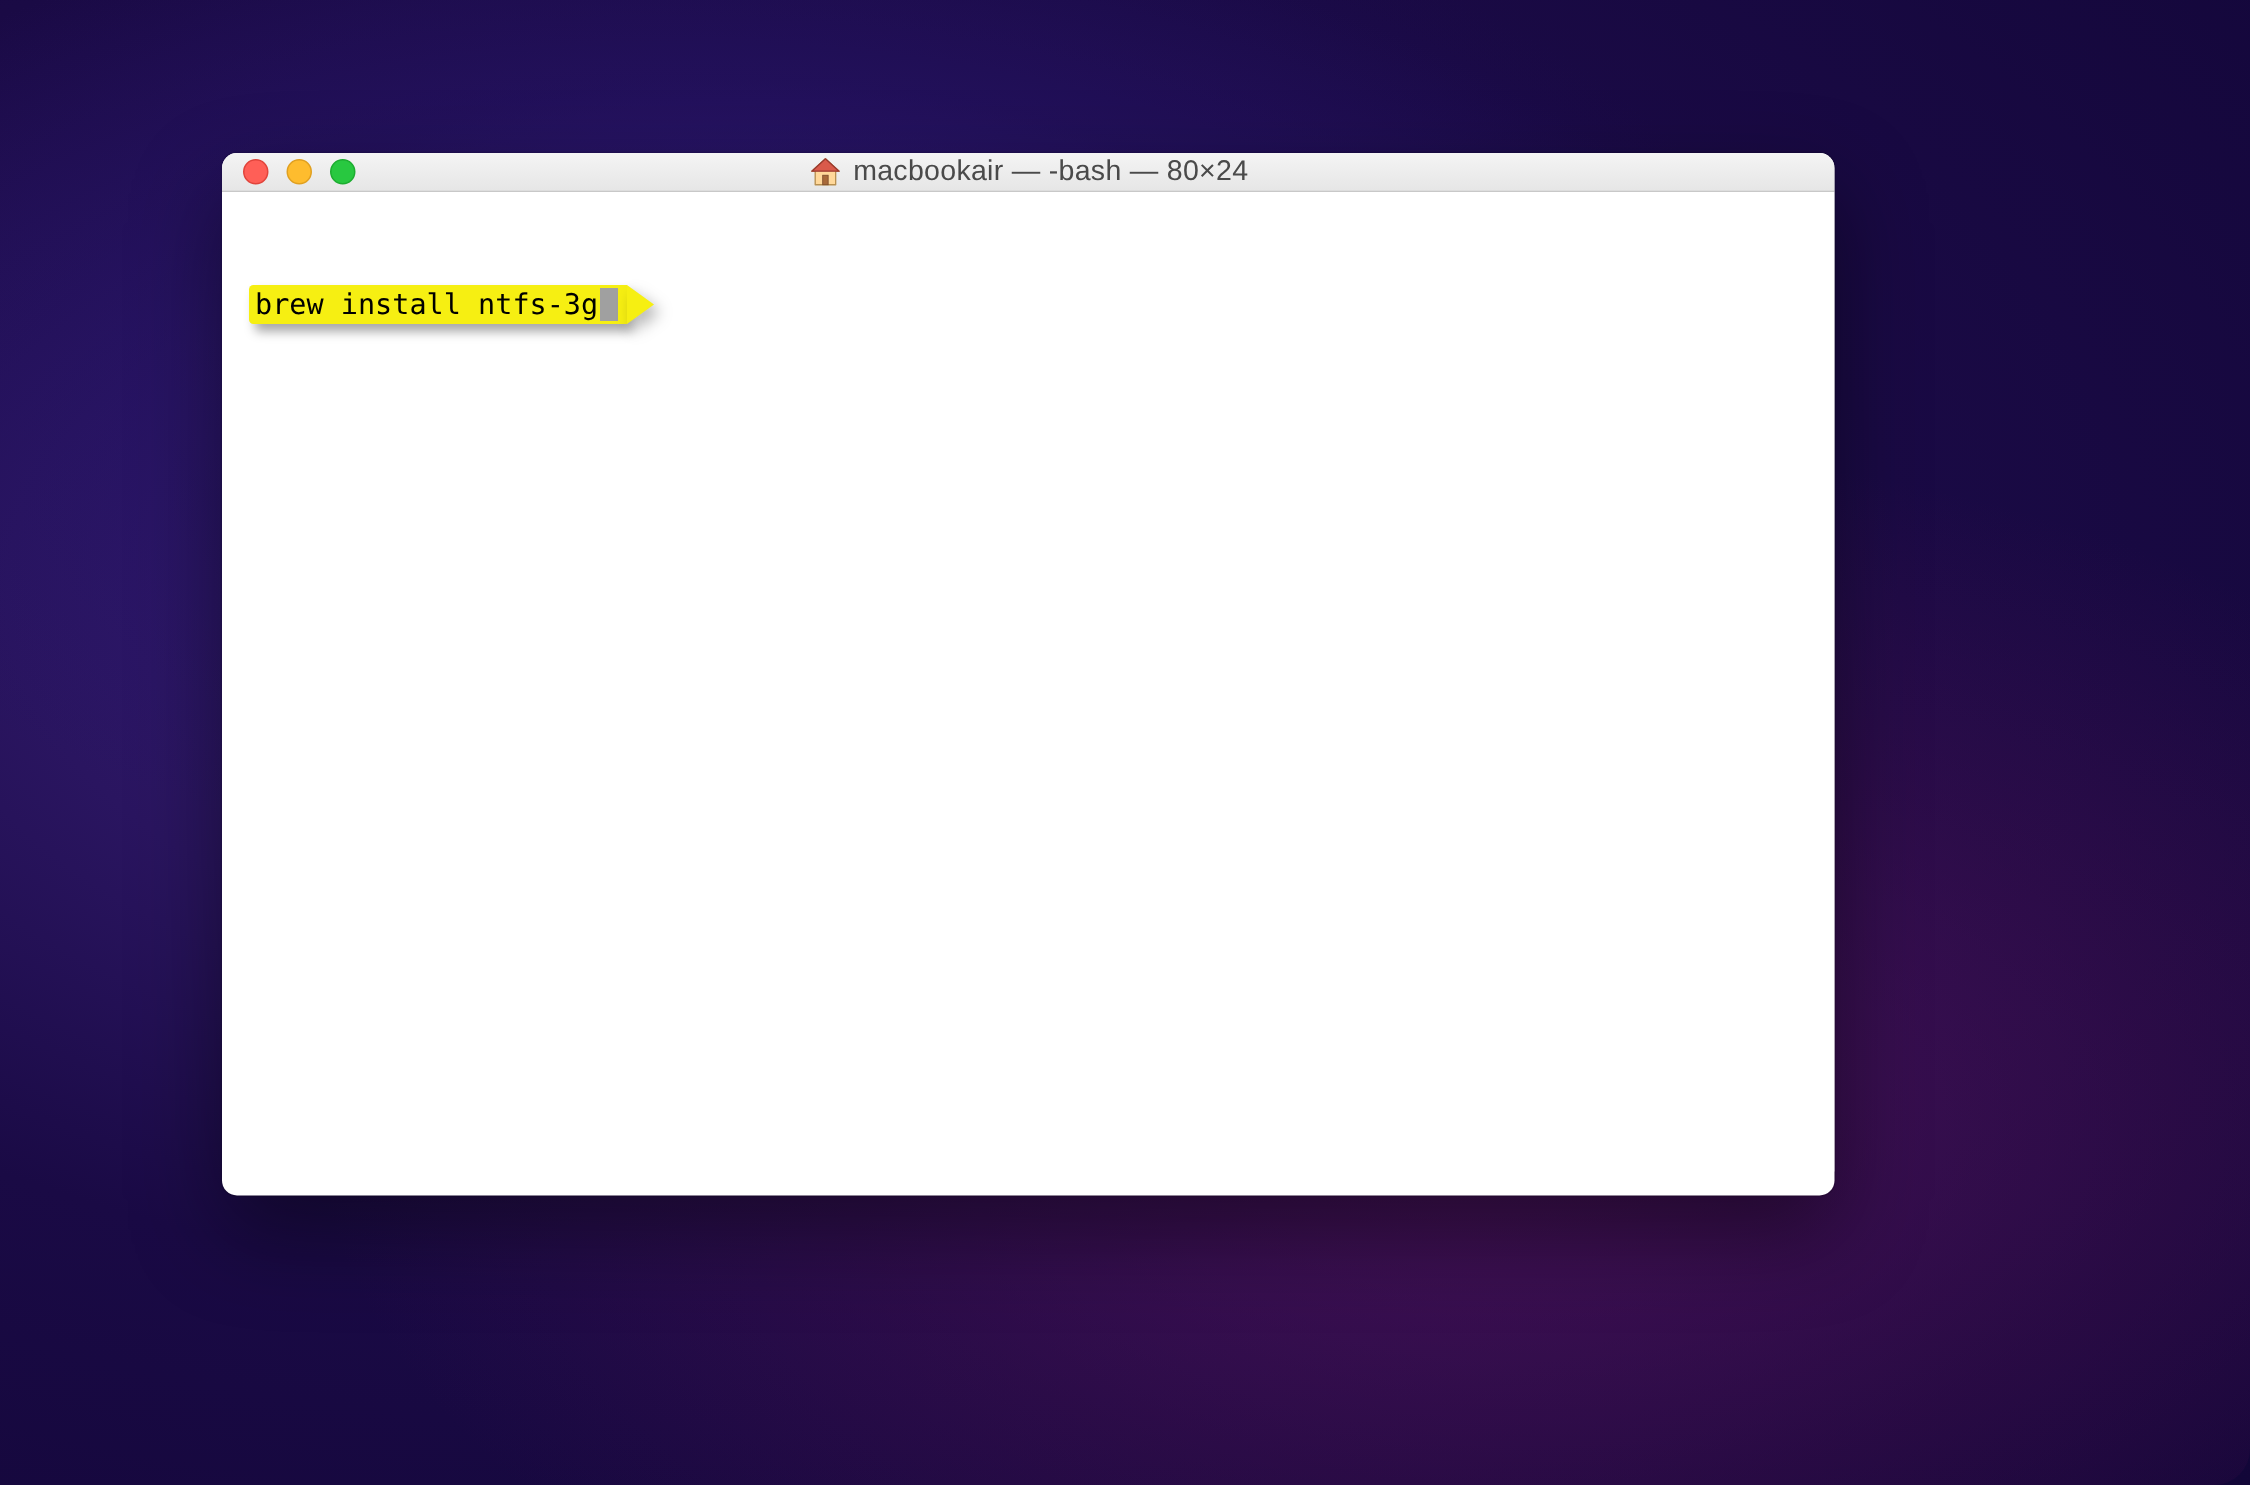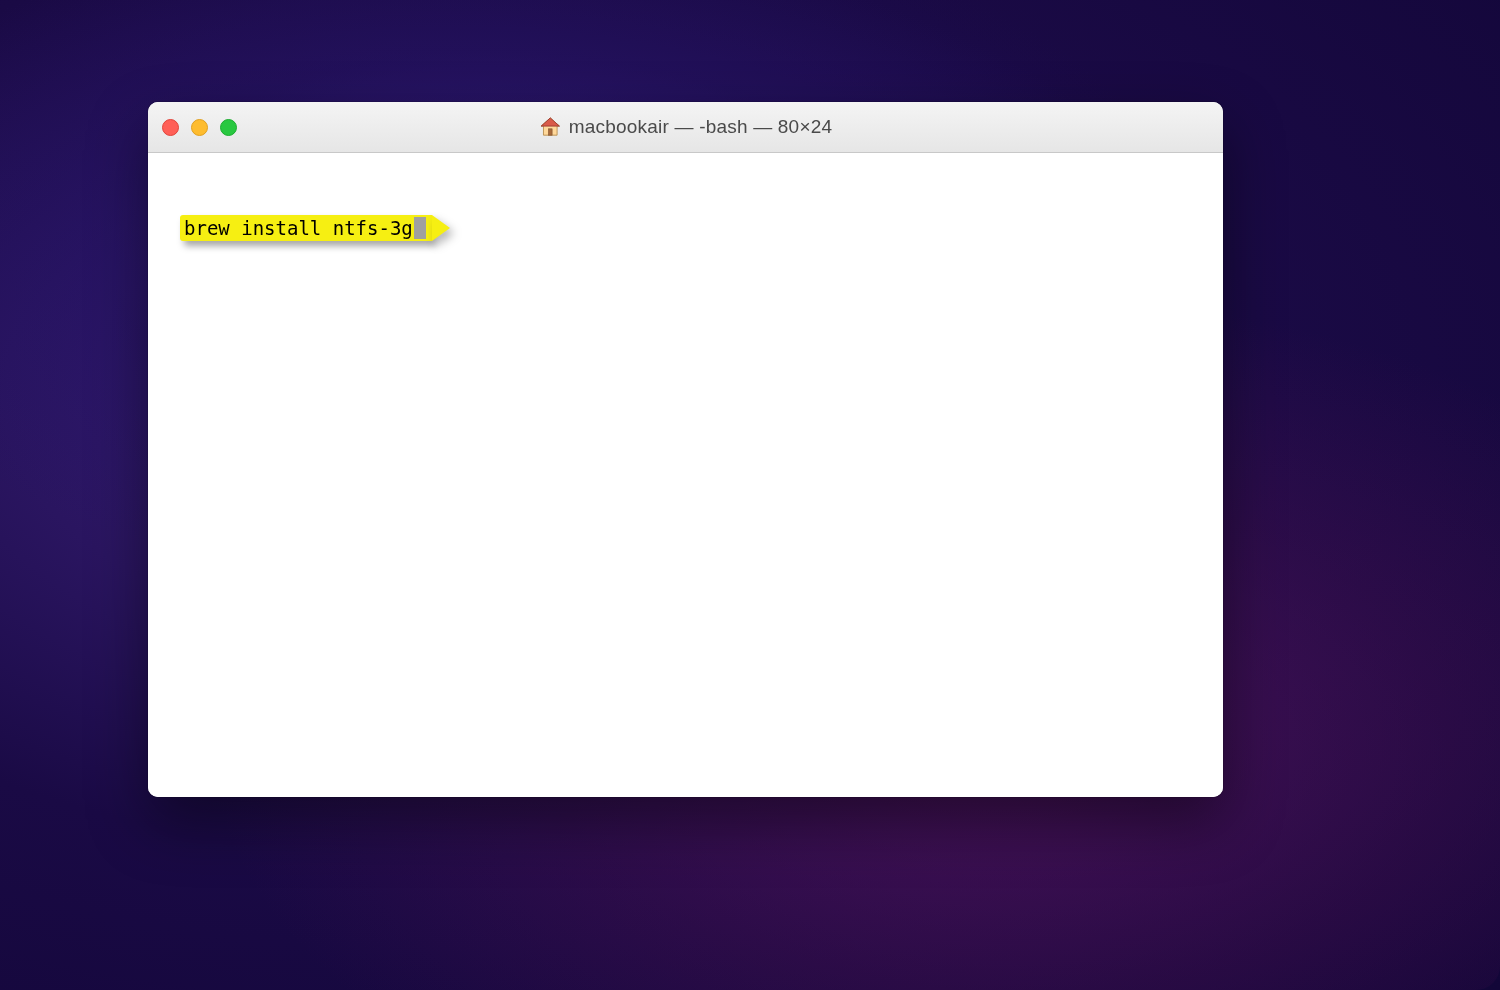--- a/index.html
+++ b/index.html
@@ -46,21 +46,21 @@
       width: 1075px;
       height: 695px;
       background: #ffffff;
       border-radius: 10px;
       box-shadow: 0 25px 60px rgba(0, 0, 0, 0.45), 0 0 0 1px rgba(0,0,0,0.1);
       overflow: hidden;
       z-index: 10;
     }
 
     .titlebar {
-      height: 51px;
+      height: 26px;
       background: linear-gradient(to bottom, #f4f4f4 0%, #e6e6e6 100%);
       border-bottom: 1px solid #c8c8c8;
       display: flex;
       align-items: center;
       padding: 0 14px;
       position: relative;
     }
 
     .traffic-lights {
       display: flex;
@@ -130,21 +130,21 @@
     }
 
     .highlight {
       position: relative;
       display: inline-flex;
       align-items: center;
       background: #f6ef12;
       padding: 0 6px 0 4px;
       border-radius: 3px 0 0 3px;
       box-shadow: 4px 5px 7px rgba(0, 0, 0, 0.35);
-      margin-left: 18px;
+      margin-left: 4px;
       height: 26px;
     }
 
     .highlight::after {
       content: '';
       position: absolute;
       right: -18px;
       top: 0;
       width: 0;
       height: 0;

